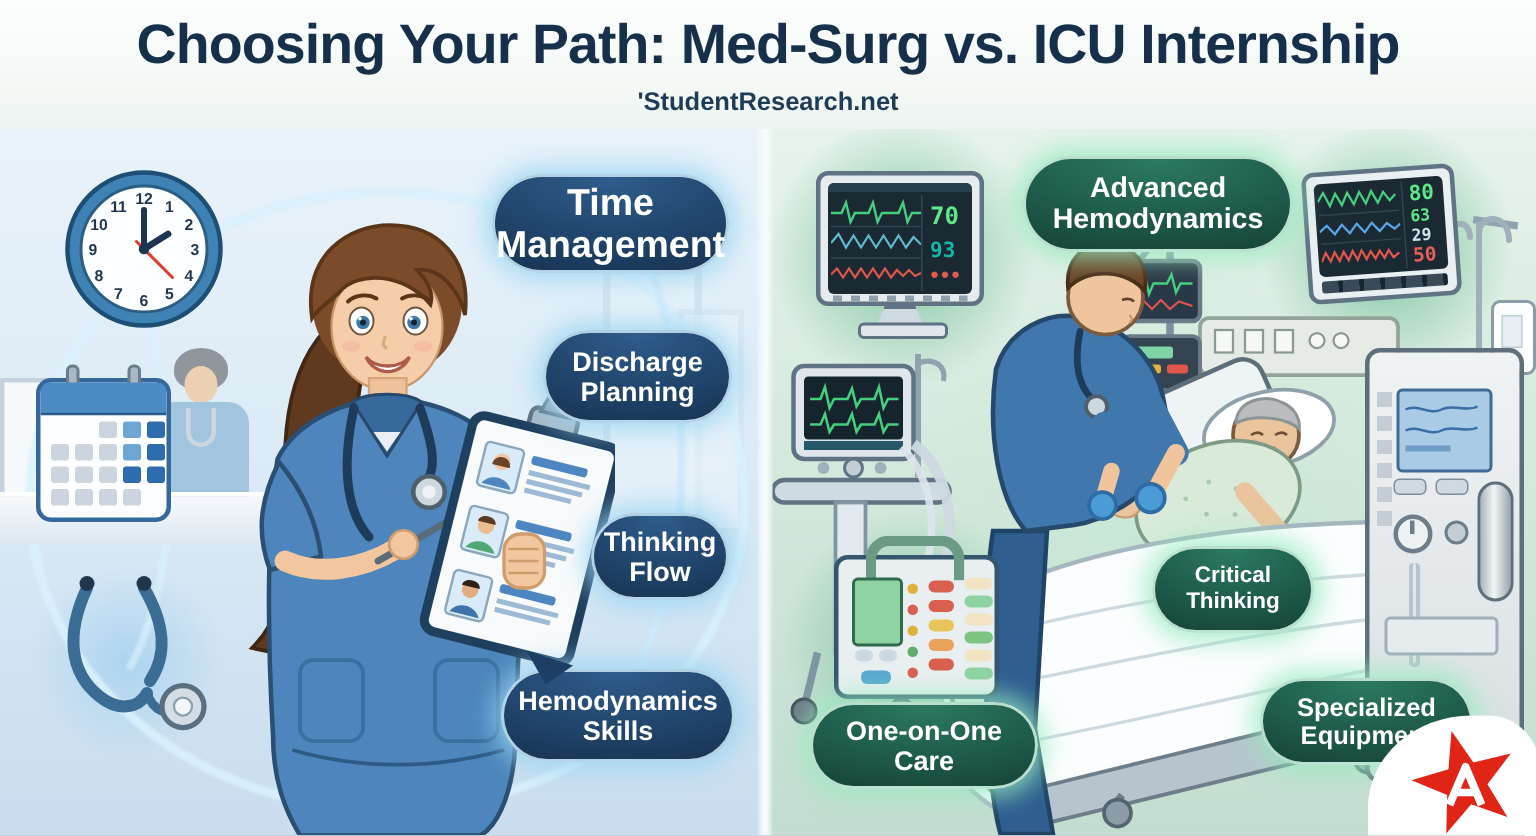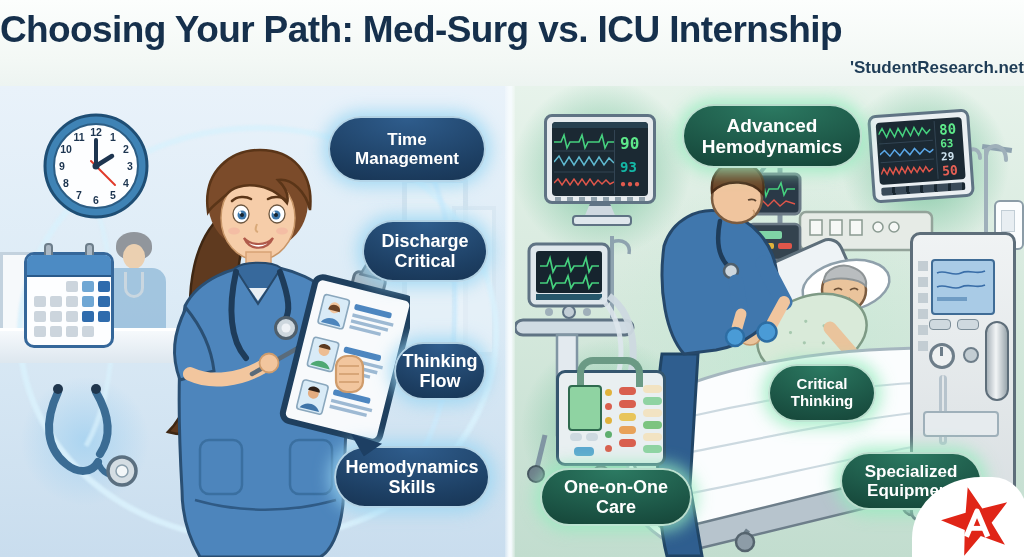--- a/index.html
+++ b/index.html
@@ -2,23 +2,23 @@
 <html><head>
 <meta charset="utf-8">
 <style>
   html,body{margin:0;padding:0;background:#9fb4c0;}
   #canvas{position:relative;width:1024px;height:557px;overflow:hidden;
     font-family:"Liberation Sans",sans-serif;background:#f4f9f7;}
   .abs{position:absolute;}
   
   .header{position:absolute;left:0;top:0;width:1024px;height:86px;
     background:linear-gradient(180deg,#fcfefd 0%,#f3f8f5 70%,#edf4f1 100%);z-index:40;}
-  .title{position:absolute;left:0;top:9px;width:1024px;
+  .title{position:absolute;left:0;top:9px;width:1024px;text-align:center;
     font-size:37px;font-weight:800;letter-spacing:-0.6px;color:#16304c;}
-  .subtitle{position:absolute;left:0;top:58px;width:1024px;text-align:right;
+  .subtitle{position:absolute;left:0;top:58px;width:1024px;text-align:center;
     font-size:17px;font-weight:700;color:#1e3c56;}
   
   .half{position:absolute;top:86px;width:512px;height:471px;overflow:hidden;}
   .half.left{left:0;background:linear-gradient(180deg,#e9f2fa 0%,#dcebf6 45%,#c9ddee 100%);}
   .half.right{left:512px;background:linear-gradient(180deg,#e7f3eb 0%,#d6e9dd 45%,#c2ddcf 100%);}
   .divider{position:absolute;left:505px;top:86px;width:10px;height:471px;
     background:linear-gradient(90deg,rgba(255,255,255,.2),#f6fbfd 40%,#f6fbfd 60%,rgba(255,255,255,.2));z-index:30;}
   
   .pill{position:absolute;display:flex;align-items:center;justify-content:center;text-align:center;
     color:#fff;font-weight:700;line-height:1.12;border-radius:46px;padding:4px 12px;box-sizing:border-box;z-index:25;}
@@ -219,25 +219,25 @@
           <rect x="-8" y="34" width="38" height="6" rx="2" fill="#4d86c0"></rect>
           <rect x="-8" y="44" width="42" height="3.4" fill="#9db9d3"></rect>
             <rect x="-8" y="50" width="38" height="3.4" fill="#9db9d3"></rect>
         </g>
       </g>
 
       <rect x="196" y="216" width="27" height="36" rx="11" fill="#f2c69e" stroke="#cf9c6c" stroke-width="2.2"></rect>
       <path d="M199 226 L219 226 M199 234 L219 234 M199 242 L219 242" stroke="#cf9c6c" stroke-width="1.6"></path>
     </svg>
 
-    <div class="pill blue" style="left:328px;top:30px;width:158px;height:66px;font-size:17px;">
+    <div class="pill blue" style="left:328px;top:30px;width:158px;height:66px;font-size:25px;">
       <span>Time Management</span>
     </div>
     <div class="pill blue" style="left:362px;top:134px;width:126px;height:62px;font-size:18px;">
-      <span>Discharge Critical</span>
+      <span>Discharge Planning</span>
     </div>
     <div class="pill blue" style="left:394px;top:256px;width:92px;height:58px;font-size:18px;">
       <span>Thinking Flow</span>
     </div>
     <div class="pill blue" style="left:334px;top:360px;width:156px;height:62px;font-size:18px;">
       <div class="tail"></div>
       <span>Hemodynamics Skills</span>
     </div>
   </div>
 
@@ -378,21 +378,21 @@
       <div class="screen-dark" style="left:5px;top:5px;width:96px;height:74px;">
         <div class="abs" style="left:0;top:0;width:100%;height:6px;background:#27404f;"></div>
         <svg class="abs" style="left:2px;top:8px;" width="60" height="64" viewBox="0 0 60 64">
           <polyline points="0,12 7,12 10,5 13,18 16,12 25,12 28,5 31,18 34,12 45,12 48,5 51,18 54,12 60,12" fill="none" stroke="#45d07e" stroke-width="1.6"></polyline>
           <polyline points="0,32 5,26 10,35 15,27 20,35 25,27 30,35 35,27 40,35 45,27 50,35 55,28 60,33" fill="none" stroke="#5fb9cf" stroke-width="1.5"></polyline>
           <polyline points="0,53 4,49 8,55 12,49 16,55 20,49 24,55 28,49 32,55 36,49 40,55 44,50 48,54 52,50 56,54 60,52" fill="none" stroke="#e0564a" stroke-width="1.5"></polyline>
           <line x1="0" y1="21" x2="60" y2="21" stroke="#324453" stroke-width="1"></line>
           <line x1="0" y1="42" x2="60" y2="42" stroke="#324453" stroke-width="1"></line>
         </svg>
         <div class="abs" style="left:62px;top:8px;width:34px;height:64px;border-left:1px solid #324453;">
-          <span class="num abs" style="left:5px;top:6px;font-size:16px;color:#5ee88a;">90</span>
+          <span class="num abs" style="left:5px;top:6px;font-size:16px;color:#5ee88a;">70</span>
           <span class="num abs" style="left:5px;top:30px;font-size:14px;color:#14b8a6;">93</span>
           <span class="abs" style="left:5px;top:48px;font-size:10px;color:#e05a4e;letter-spacing:1px;">●●●</span>
         </div>
       </div>
       <div class="abs" style="left:8px;top:80px;width:90px;height:4px;background:repeating-linear-gradient(90deg,#8fa0ab 0 6px,transparent 6px 12px);"></div>
     </div>
     <div class="abs" style="left:71px;top:118px;width:30px;height:12px;background:#cfd9e0;border:2px solid #5f7384;clip-path:polygon(20% 0,80% 0,100% 100%,0 100%);z-index:12;"></div>
     <div class="abs" style="left:60px;top:129px;width:56px;height:7px;background:#dfe7ec;border:2px solid #5f7384;border-radius:4px;z-index:12;"></div>
 
     <div class="devframe" style="left:358px;top:26px;width:102px;height:88px;transform:rotate(-4deg);background:#eaeff2;">

